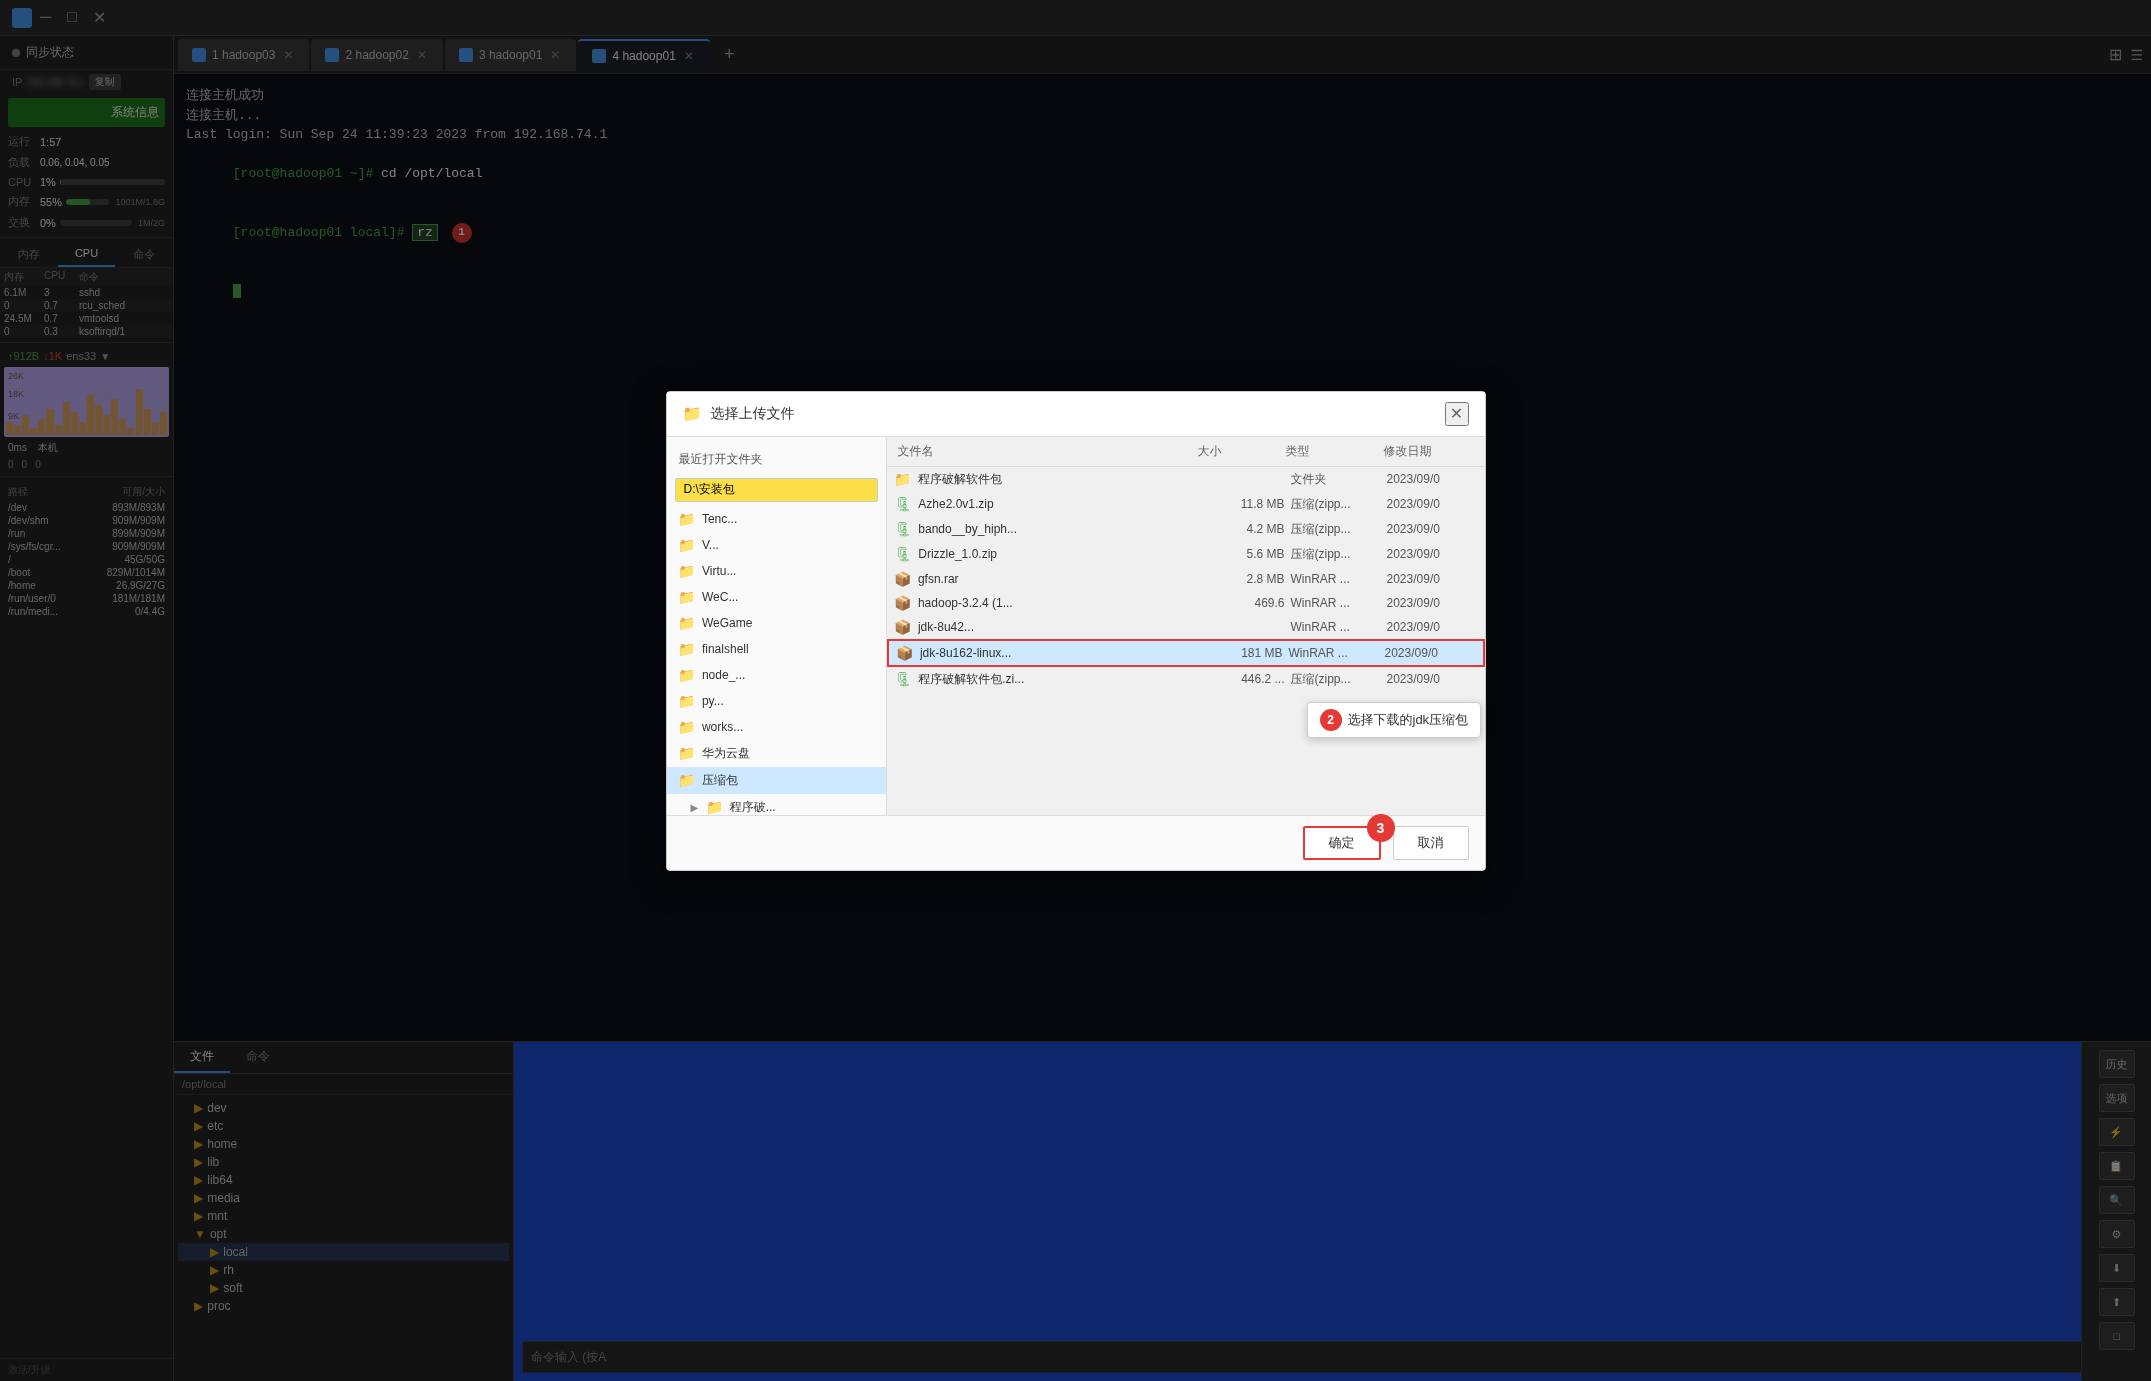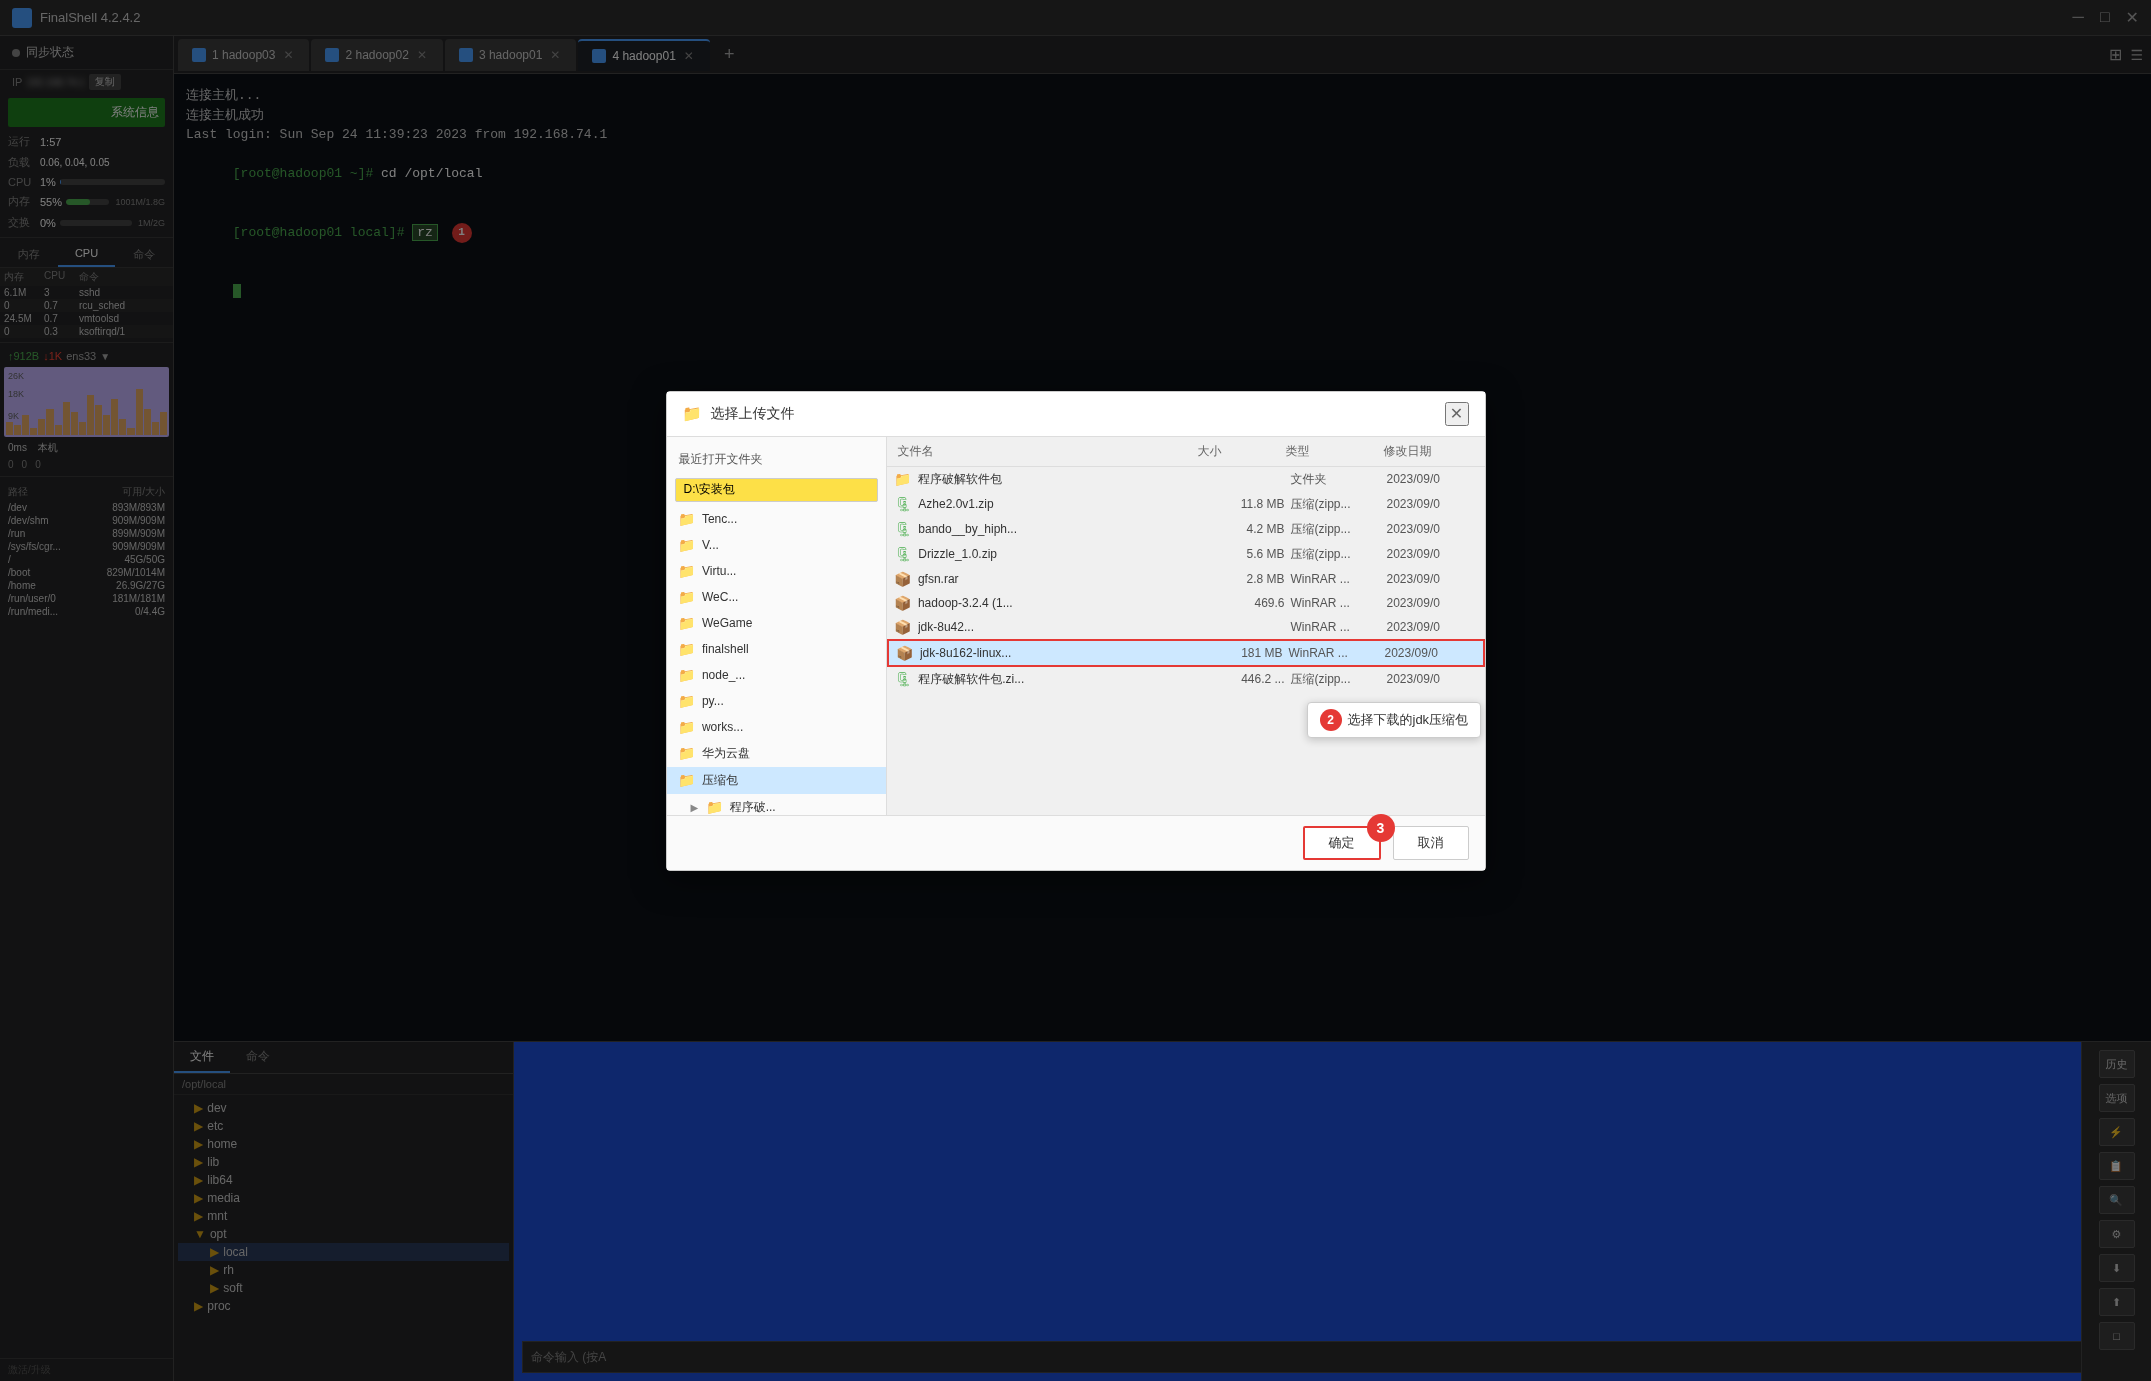--- a/index.html
+++ b/index.html
@@ -149,21 +149,20 @@
       white-space: nowrap; z-index: 200;
     }
     .step-badge2 { display: inline-flex; align-items: center; justify-content: center; width: 22px; height: 22px; background: #e53935; border-radius: 50%; color: white; font-size: 12px; font-weight: bold; margin-right: 6px; }
     .step-badge3 { position: absolute; display: inline-flex; align-items: center; justify-content: center; width: 28px; height: 28px; background: #e53935; border-radius: 50%; color: white; font-size: 14px; font-weight: bold; }
   </style>
 </head>
 <body>
 
 <div class="titlebar">
   <div class="titlebar-logo"></div>
-  <span class="titlebar-title">FinalShell 4.2.4.2</span>
   <div class="titlebar-win-controls">
     <span class="win-ctrl">─</span>
     <span class="win-ctrl">□</span>
     <span class="win-ctrl">✕</span>
   </div>
 </div>
 
 <div class="sidebar">
   <div class="sidebar-sync">
     <div class="sync-dot"></div>
@@ -352,22 +351,22 @@
   <span class="tab-add">+</span>
   <div style="margin-left:auto; display:flex; align-items:center; gap:8px; padding-right:8px;">
     <span style="color:#aaa; font-size:16px; cursor:pointer;">⊞</span>
     <span style="color:#aaa; font-size:14px; cursor:pointer;">☰</span>
   </div>
 </div>
 
 <div class="main-content">
 
   <div class="terminal">
+    <div class="terminal-line">连接主机成功</div>
     <div class="terminal-line">连接主机...</div>
-    <div class="terminal-line">连接主机成功</div>
     <div class="terminal-line">Last login: Sun Sep 24 11:39:23 2023 from 192.168.74.1</div>
     <div class="terminal-line">
       <span class="terminal-prompt">[root@hadoop01 ~]# </span><span class="terminal-cmd">cd /opt/local</span>
     </div>
     <div class="terminal-line">
       <span class="terminal-prompt">[root@hadoop01 local]# </span><span class="rz-highlight terminal-cmd">rz</span> <span class="step-badge">1</span>
     </div>
     <div class="terminal-line">
       <div class="terminal-cursor"></div>
     </div>

